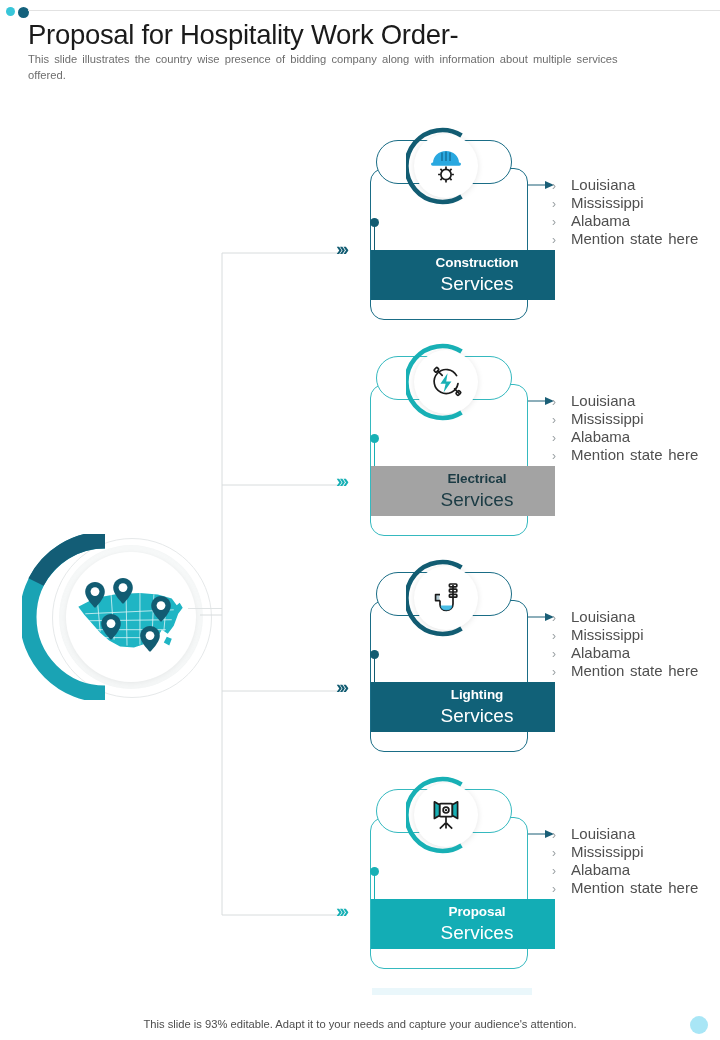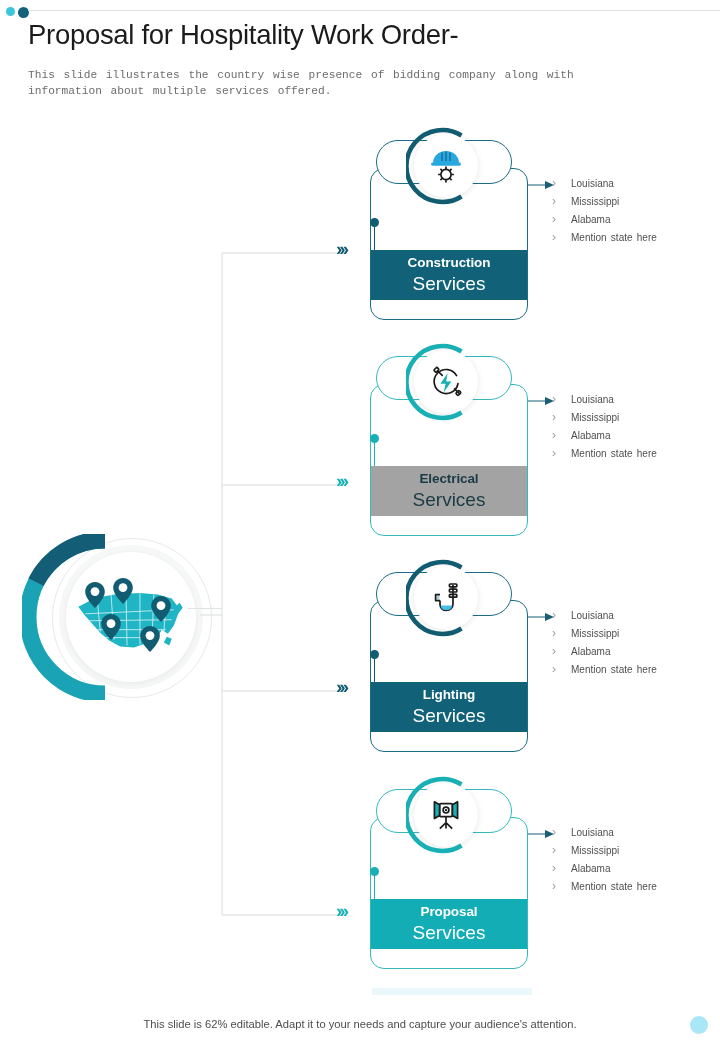--- a/index.html
+++ b/index.html
@@ -13,22 +13,22 @@
   .topdots{position:absolute;left:6px;top:5px;width:46px;height:14px;}
   .topdots i{position:absolute;top:2px;border-radius:50%;display:block;}
   .dot-a{left:0;width:9px;height:9px;background:#38c6d9;}
   .dot-b{left:12px;width:11px;height:11px;background:#14617c;top:1px;}
   .toprule{position:absolute;left:28px;top:10px;right:0;height:1px;background:#e2e2e2;}
 
   
   .header{position:absolute;left:28px;top:18px;right:30px;}
   .title{font-size:27.5px;line-height:1.2;font-weight:400;color:#1b1b1b;
          letter-spacing:-0.3px;margin:0;}
-  .subtitle{margin:16px 0 0 0;font-size:11.2px;line-height:1.45;color:#6d6d6d;
-            max-width:625px;word-spacing:2px;font-family:Liberation Mono, monospace;}
+  .subtitle{margin:0 0 0 0;font-size:11.2px;line-height:1.45;color:#6d6d6d;
+            max-width:625px;word-spacing:2px;}
 
   
   .map-wrap{position:absolute;left:18px;top:530px;width:195px;height:175px;}
   .map-wrap .ring-outer{position:absolute;left:34px;top:8px;width:158px;height:158px;
         border:1px solid #e6e9ea;border-radius:50%;}
   .map-wrap .ring-mid{position:absolute;left:41px;top:15px;width:144px;height:144px;
         border-radius:50%;background:#fbfdfd;box-shadow:0 0 9px rgba(0,0,0,.055) inset;}
   .map-wrap .ring-inner{position:absolute;left:48px;top:22px;width:130px;height:130px;
         border-radius:50%;background:#ffffff;box-shadow:0 1px 7px rgba(0,0,0,.10);}
   .map-wrap .arc{position:absolute;left:4px;top:4px;width:166px;height:166px;}
@@ -42,31 +42,31 @@
   .card{position:absolute;width:160px;}
   .card .body{position:absolute;left:0;top:28px;width:158px;height:152px;
         border:1px solid;border-radius:14px;background:#fff;box-sizing:border-box;}
   .card .pill{position:absolute;left:6px;top:0;width:136px;height:44px;
         border:1px solid;border-radius:22px;background:#fff;box-sizing:border-box;}
   .card .iconcircle{position:absolute;left:44px;top:-6px;width:64px;height:64px;
         border-radius:50%;background:#fff;box-shadow:0 1px 6px rgba(0,0,0,.10);}
   .card .iconarc{position:absolute;left:36px;top:-14px;width:80px;height:80px;}
   .card .glyph{position:absolute;left:56px;top:6px;width:40px;height:40px;}
   .card .band{position:absolute;left:1px;top:110px;width:156px;height:50px;
-        display:flex;flex-direction:column;align-items:center;justify-content:center;}
+        display:flex;flex-direction:column;align-items:center;justify-content:center;padding-left:28px;}
   .card .band .l1{font-size:13.5px;font-weight:700;line-height:1.22;letter-spacing:-0.1px;}
   .card .band .l2{font-size:19px;font-weight:400;line-height:1.22;}
   .card .ndot{position:absolute;left:-1px;top:-32px;width:9px;height:9px;border-radius:50%;}
   .card .nstem{position:absolute;left:3px;top:-24px;width:1px;height:24px;}
 
   
   .states{position:absolute;width:180px;}
   .states .row{display:flex;align-items:baseline;height:18px;}
   .states .chev{color:#9aa0a3;font-size:12px;width:19px;flex:0 0 19px;}
-  .states .nm{color:#4f4f4f;font-size:10px;word-spacing:1.5px;white-space:nowrap;}
+  .states .nm{color:#4f4f4f;font-size:15px;word-spacing:1.5px;white-space:nowrap;}
 
   
   .footer{position:absolute;left:0;top:1018px;width:720px;text-align:center;
           font-size:11.2px;color:#4d4d4d;}
   .fdot{position:absolute;right:12px;top:1016px;width:18px;height:18px;
         border-radius:50%;background:#a9e6f6;}
   .fband{position:absolute;left:372px;top:988px;width:160px;height:7px;background:#eaf7fb;}
 </style>
 </head>
 <body>
@@ -341,16 +341,16 @@
           <span class="nm">Alabama</span>
         </div>
         <div class="row">
           <span class="chev">›</span>
           <span class="nm">Mention state here</span>
         </div>
       </div>
     </div>
 
   <div class="fband"></div>
-  <div class="footer">This slide is 62% editable. Adapt it to your needs and capture your audience's attention.</div>
+  <div class="footer">This slide is 93% editable. Adapt it to your needs and capture your audience's attention.</div>
   <div class="fdot"></div>
 
 </div>
 
 </body></html>

